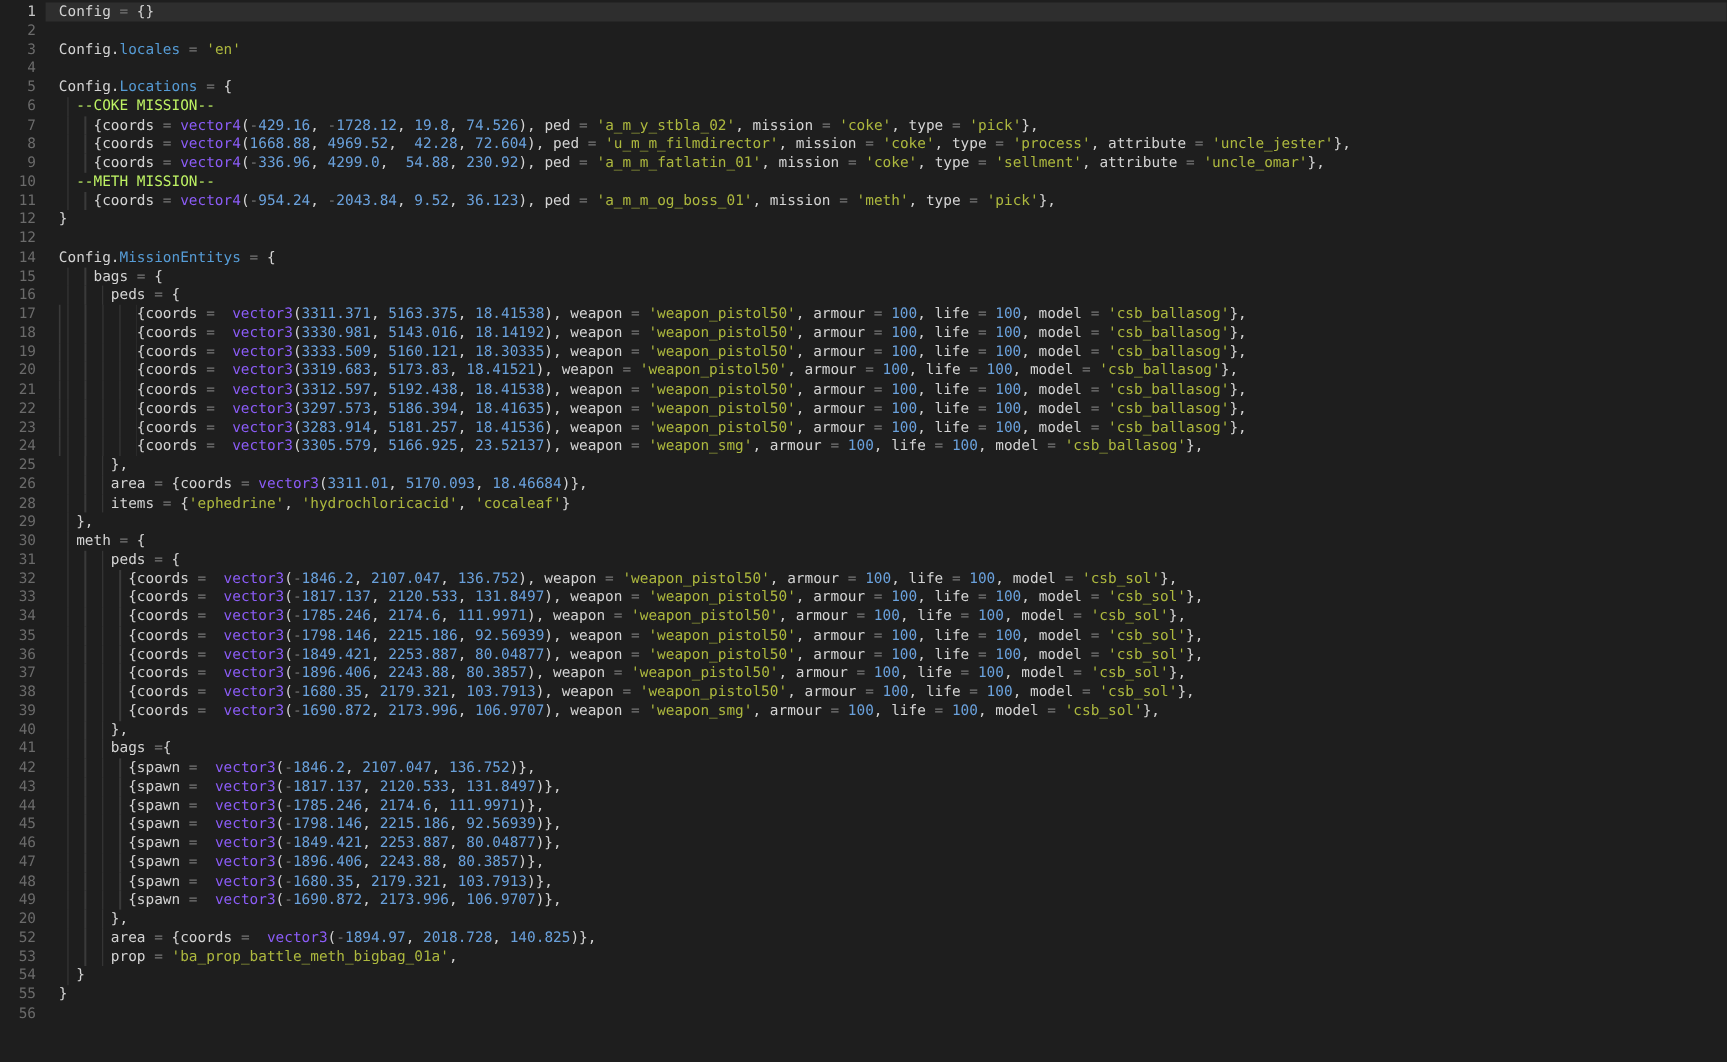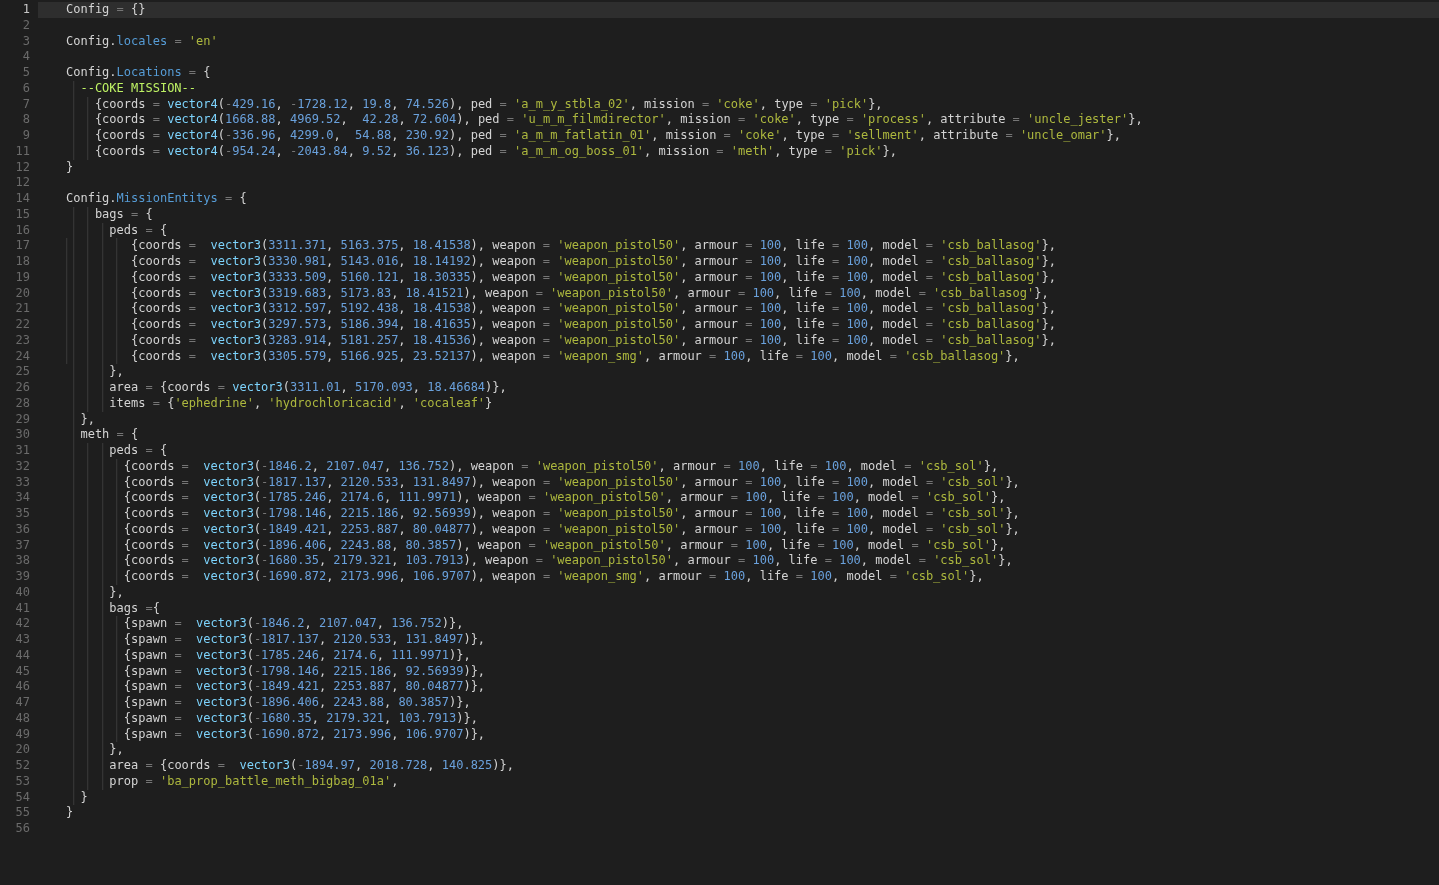--- a/index.html
+++ b/index.html
@@ -7,50 +7,51 @@
     width:1439px;height:885px;overflow:hidden;
     font-family:"DejaVu Sans Mono","Liberation Mono",monospace;
     font-size:12px;
   }
   #editor{padding-top:2px;}
   .row{display:flex;height:15.75px;line-height:15.75px;white-space:pre;}
   .ln{
     flex:0 0 38px;box-sizing:border-box;padding-right:8px;
     text-align:right;color:#6b6b6b;user-select:none;
   }
-  .code{flex:1 1 auto;padding-left:28px;color:#d4d4d4;}
+  .code{flex:1 1 auto;padding-left:11px;color:#d4d4d4;}
   .row.active .code{background:#2e2e2e;}
   .row.active .ln{color:#c6c6c6;}
   .indent{
     display:inline-block;height:15.75px;vertical-align:top;
     background-image:repeating-linear-gradient(to right,#3a3a3a 0 1px,transparent 1px 2ch);
     background-position:1ch 0;
   }
   
   .tk-p{color:#d4d4d4;}
   .tk-b{color:#569cd6;}
   .tk-o{color:#757575;}
-  .tk-f{color:#7dd3fc;}
+  .tk-f{color:#8b5cf6;}
   .tk-n{color:#6aa1dc;}
   .tk-s{color:#adb83e;}
   .tk-c{color:#bef264;}
 </style>
 </head>
 <body>
 
 <div id="editor">
     <div class="row active"><span class="ln">1</span><span class="code"><span class="tk-p">Config</span><span class="tk-o"> = </span><span class="tk-p">{}</span></span></div>
     <div class="row"><span class="ln">2</span><span class="code"></span></div>
     <div class="row"><span class="ln">3</span><span class="code"><span class="tk-p">Config.</span><span class="tk-b">locales</span><span class="tk-o"> = </span><span class="tk-s">'en'</span></span></div>
     <div class="row"><span class="ln">4</span><span class="code"></span></div>
     <div class="row"><span class="ln">5</span><span class="code"><span class="tk-p">Config.</span><span class="tk-b">Locations</span><span class="tk-o"> = </span><span class="tk-p">{</span></span></div>
     <div class="row"><span class="ln">6</span><span class="code"><span class="indent" style="width: 2ch;"></span><span class="tk-c">--COKE MISSION--</span></span></div>
     <div class="row"><span class="ln">7</span><span class="code"><span class="indent" style="width: 4ch;"></span><span class="tk-p">{coords</span><span class="tk-o"> = </span><span class="tk-f">vector4</span><span class="tk-p">(</span><span class="tk-o">-</span><span class="tk-n">429.16</span><span class="tk-p">, </span><span class="tk-o">-</span><span class="tk-n">1728.12</span><span class="tk-p">, </span><span class="tk-n">19.8</span><span class="tk-p">, </span><span class="tk-n">74.526</span><span class="tk-p">), ped</span><span class="tk-o"> = </span><span class="tk-s">'a_m_y_stbla_02'</span><span class="tk-p">, mission</span><span class="tk-o"> = </span><span class="tk-s">'coke'</span><span class="tk-p">, type</span><span class="tk-o"> = </span><span class="tk-s">'pick'</span><span class="tk-p">},</span></span></div>
     <div class="row"><span class="ln">8</span><span class="code"><span class="indent" style="width: 4ch;"></span><span class="tk-p">{coords</span><span class="tk-o"> = </span><span class="tk-f">vector4</span><span class="tk-p">(</span><span class="tk-n">1668.88</span><span class="tk-p">, </span><span class="tk-n">4969.52</span><span class="tk-p">,  </span><span class="tk-n">42.28</span><span class="tk-p">, </span><span class="tk-n">72.604</span><span class="tk-p">), ped</span><span class="tk-o"> = </span><span class="tk-s">'u_m_m_filmdirector'</span><span class="tk-p">, mission</span><span class="tk-o"> = </span><span class="tk-s">'coke'</span><span class="tk-p">, type</span><span class="tk-o"> = </span><span class="tk-s">'process'</span><span class="tk-p">, attribute</span><span class="tk-o"> = </span><span class="tk-s">'uncle_jester'</span><span class="tk-p">},</span></span></div>
     <div class="row"><span class="ln">9</span><span class="code"><span class="indent" style="width: 4ch;"></span><span class="tk-p">{coords</span><span class="tk-o"> = </span><span class="tk-f">vector4</span><span class="tk-p">(</span><span class="tk-o">-</span><span class="tk-n">336.96</span><span class="tk-p">, </span><span class="tk-n">4299.0</span><span class="tk-p">,  </span><span class="tk-n">54.88</span><span class="tk-p">, </span><span class="tk-n">230.92</span><span class="tk-p">), ped</span><span class="tk-o"> = </span><span class="tk-s">'a_m_m_fatlatin_01'</span><span class="tk-p">, mission</span><span class="tk-o"> = </span><span class="tk-s">'coke'</span><span class="tk-p">, type</span><span class="tk-o"> = </span><span class="tk-s">'sellment'</span><span class="tk-p">, attribute</span><span class="tk-o"> = </span><span class="tk-s">'uncle_omar'</span><span class="tk-p">},</span></span></div>
+    <div class="row"><span class="ln">10</span><span class="code"><span class="indent" style="width: 2ch;"></span><span class="tk-c">--METH MISSION--</span></span></div>
     <div class="row"><span class="ln">11</span><span class="code"><span class="indent" style="width: 4ch;"></span><span class="tk-p">{coords</span><span class="tk-o"> = </span><span class="tk-f">vector4</span><span class="tk-p">(</span><span class="tk-o">-</span><span class="tk-n">954.24</span><span class="tk-p">, </span><span class="tk-o">-</span><span class="tk-n">2043.84</span><span class="tk-p">, </span><span class="tk-n">9.52</span><span class="tk-p">, </span><span class="tk-n">36.123</span><span class="tk-p">), ped</span><span class="tk-o"> = </span><span class="tk-s">'a_m_m_og_boss_01'</span><span class="tk-p">, mission</span><span class="tk-o"> = </span><span class="tk-s">'meth'</span><span class="tk-p">, type</span><span class="tk-o"> = </span><span class="tk-s">'pick'</span><span class="tk-p">},</span></span></div>
     <div class="row"><span class="ln">12</span><span class="code"><span class="tk-p">}</span></span></div>
     <div class="row"><span class="ln">12</span><span class="code"></span></div>
     <div class="row"><span class="ln">14</span><span class="code"><span class="tk-p">Config.</span><span class="tk-b">MissionEntitys</span><span class="tk-o"> = </span><span class="tk-p">{</span></span></div>
     <div class="row"><span class="ln">15</span><span class="code"><span class="indent" style="width: 4ch;"></span><span class="tk-p">bags</span><span class="tk-o"> = </span><span class="tk-p">{</span></span></div>
     <div class="row"><span class="ln">16</span><span class="code"><span class="indent" style="width: 6ch;"></span><span class="tk-p">peds</span><span class="tk-o"> = </span><span class="tk-p">{</span></span></div>
     <div class="row"><span class="ln">17</span><span class="code"><span class="indent" style="width: 9ch;"></span><span class="tk-p">{coords</span><span class="tk-o"> =  </span><span class="tk-f">vector3</span><span class="tk-p">(</span><span class="tk-n">3311.371</span><span class="tk-p">, </span><span class="tk-n">5163.375</span><span class="tk-p">, </span><span class="tk-n">18.41538</span><span class="tk-p">), weapon</span><span class="tk-o"> = </span><span class="tk-s">'weapon_pistol50'</span><span class="tk-p">, armour</span><span class="tk-o"> = </span><span class="tk-n">100</span><span class="tk-p">, life</span><span class="tk-o"> = </span><span class="tk-n">100</span><span class="tk-p">, model</span><span class="tk-o"> = </span><span class="tk-s">'csb_ballasog'</span><span class="tk-p">},</span></span></div>
     <div class="row"><span class="ln">18</span><span class="code"><span class="indent" style="width: 9ch;"></span><span class="tk-p">{coords</span><span class="tk-o"> =  </span><span class="tk-f">vector3</span><span class="tk-p">(</span><span class="tk-n">3330.981</span><span class="tk-p">, </span><span class="tk-n">5143.016</span><span class="tk-p">, </span><span class="tk-n">18.14192</span><span class="tk-p">), weapon</span><span class="tk-o"> = </span><span class="tk-s">'weapon_pistol50'</span><span class="tk-p">, armour</span><span class="tk-o"> = </span><span class="tk-n">100</span><span class="tk-p">, life</span><span class="tk-o"> = </span><span class="tk-n">100</span><span class="tk-p">, model</span><span class="tk-o"> = </span><span class="tk-s">'csb_ballasog'</span><span class="tk-p">},</span></span></div>
     <div class="row"><span class="ln">19</span><span class="code"><span class="indent" style="width: 9ch;"></span><span class="tk-p">{coords</span><span class="tk-o"> =  </span><span class="tk-f">vector3</span><span class="tk-p">(</span><span class="tk-n">3333.509</span><span class="tk-p">, </span><span class="tk-n">5160.121</span><span class="tk-p">, </span><span class="tk-n">18.30335</span><span class="tk-p">), weapon</span><span class="tk-o"> = </span><span class="tk-s">'weapon_pistol50'</span><span class="tk-p">, armour</span><span class="tk-o"> = </span><span class="tk-n">100</span><span class="tk-p">, life</span><span class="tk-o"> = </span><span class="tk-n">100</span><span class="tk-p">, model</span><span class="tk-o"> = </span><span class="tk-s">'csb_ballasog'</span><span class="tk-p">},</span></span></div>
     <div class="row"><span class="ln">20</span><span class="code"><span class="indent" style="width: 9ch;"></span><span class="tk-p">{coords</span><span class="tk-o"> =  </span><span class="tk-f">vector3</span><span class="tk-p">(</span><span class="tk-n">3319.683</span><span class="tk-p">, </span><span class="tk-n">5173.83</span><span class="tk-p">, </span><span class="tk-n">18.41521</span><span class="tk-p">), weapon</span><span class="tk-o"> = </span><span class="tk-s">'weapon_pistol50'</span><span class="tk-p">, armour</span><span class="tk-o"> = </span><span class="tk-n">100</span><span class="tk-p">, life</span><span class="tk-o"> = </span><span class="tk-n">100</span><span class="tk-p">, model</span><span class="tk-o"> = </span><span class="tk-s">'csb_ballasog'</span><span class="tk-p">},</span></span></div>

